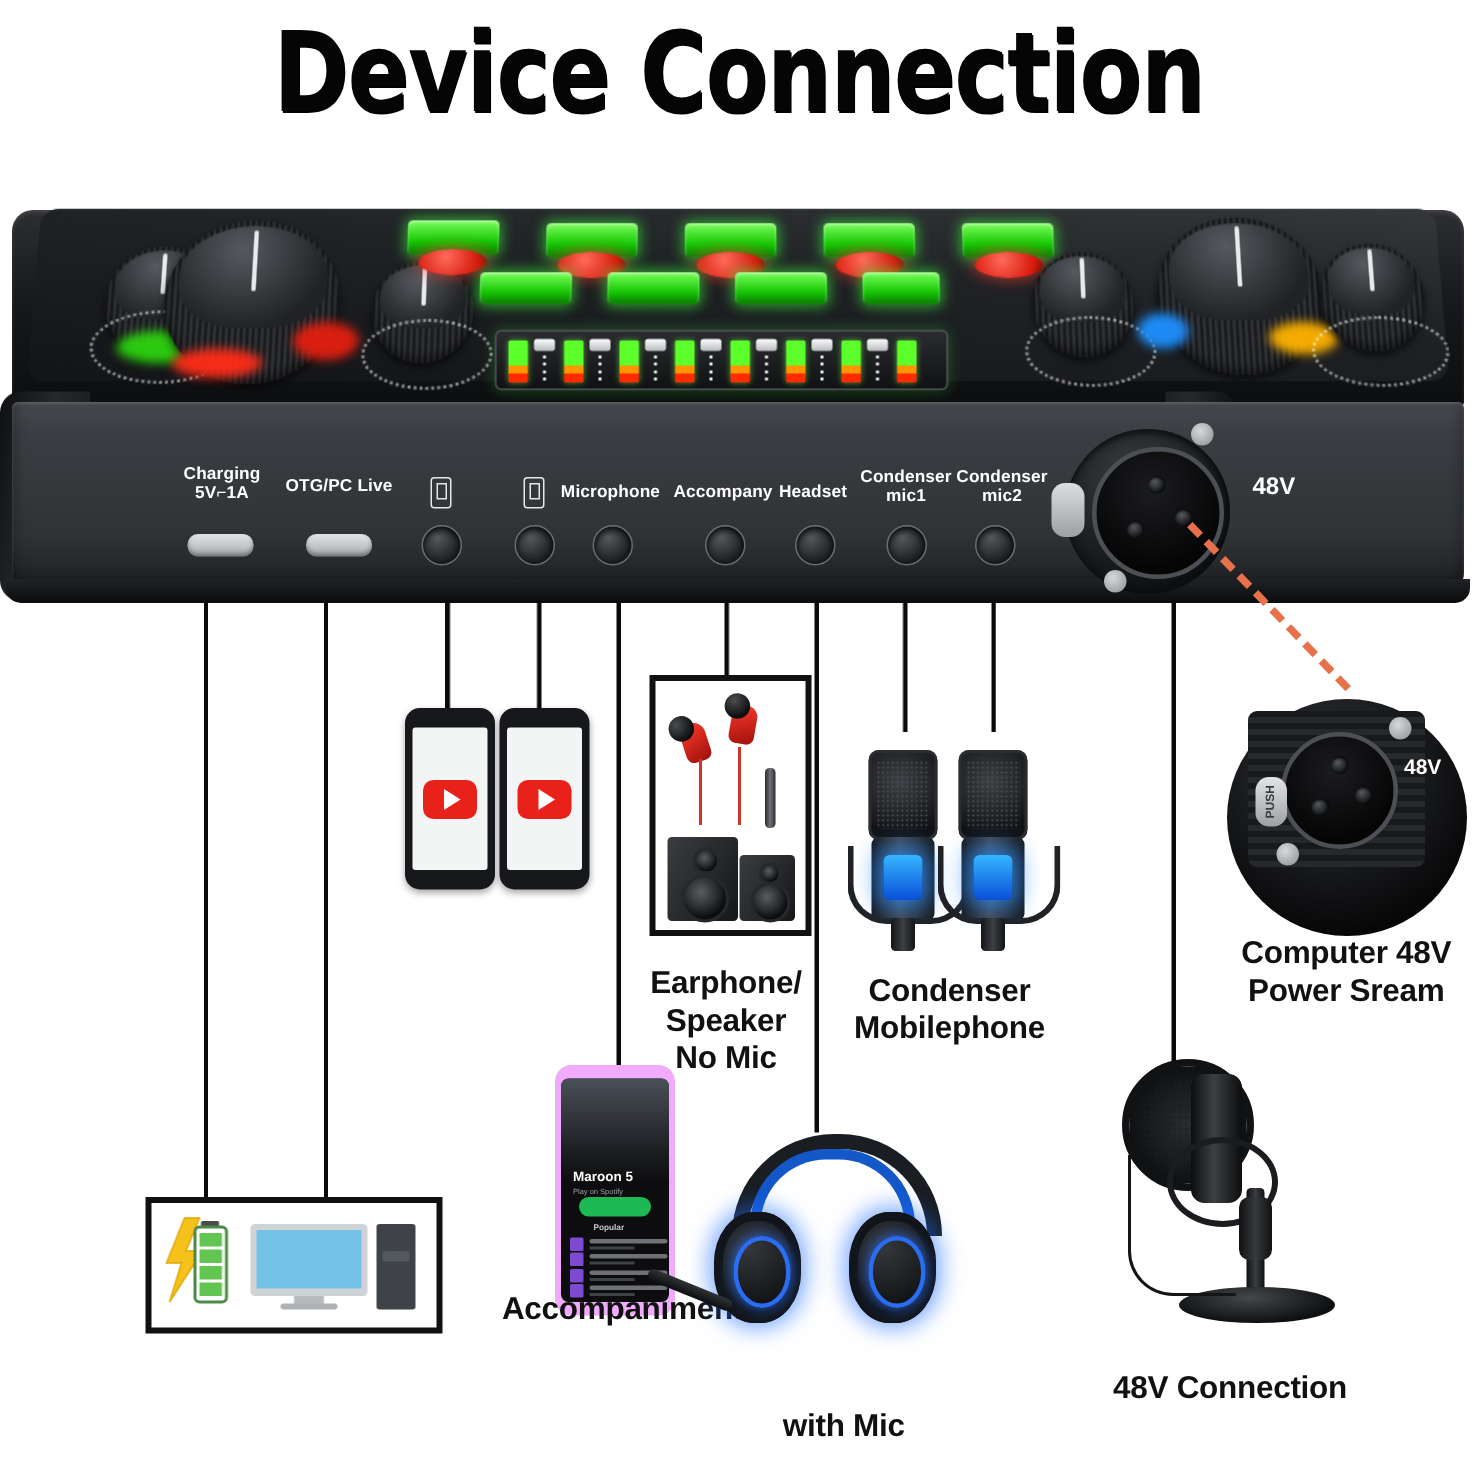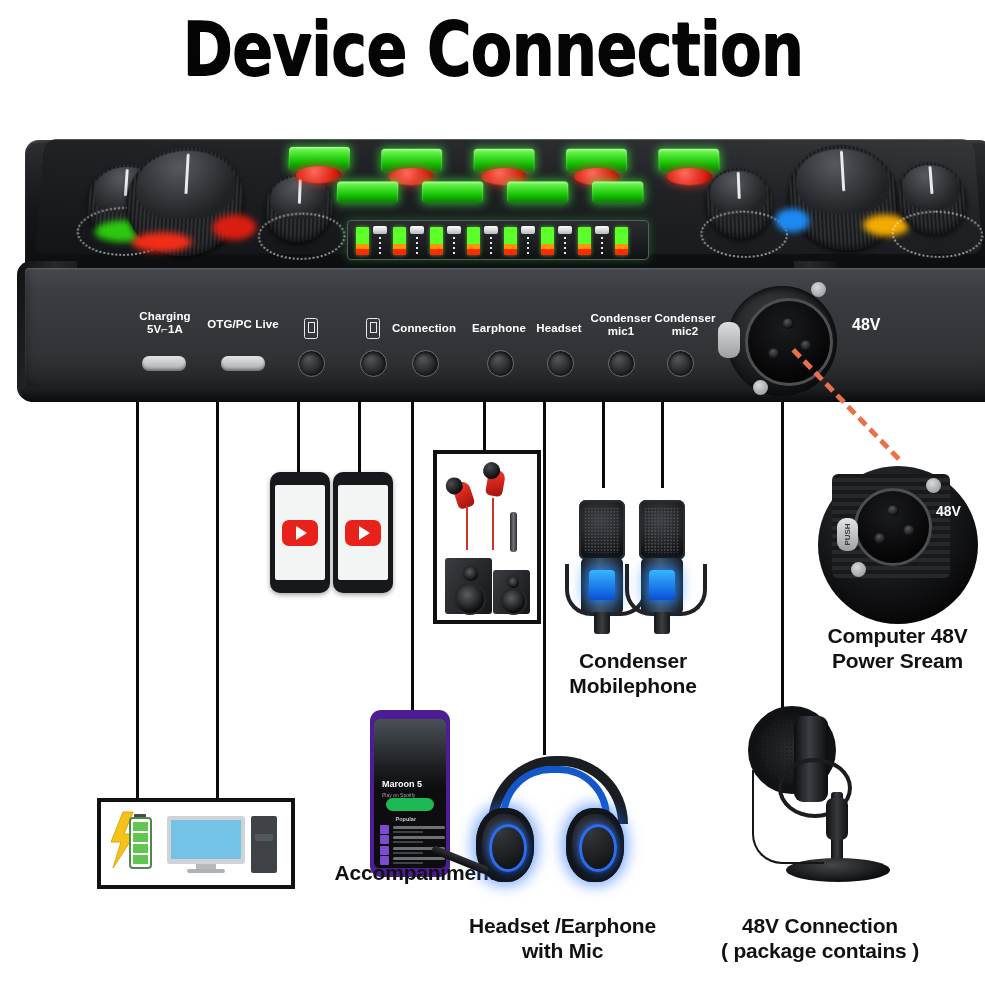--- a/index.html
+++ b/index.html
@@ -12,21 +12,21 @@
   #title{
     position:absolute;left:0;top:6px;width:985px;text-align:center;
     font-family:"DejaVu Sans", sans-serif;
     font-weight:bold;font-size:74px;line-height:86px;
     letter-spacing:-1px;color:#050505;
     transform:scaleX(0.82);transform-origin:50% 50%;
     text-shadow:1px 1px 0 #000;
   }
 
   
-  #device{position:absolute;left:17px;top:128px;width:825px;height:282px;}
+  #device{position:absolute;left:0px;top:128px;width:825px;height:282px;}
   .dev-top{
     position:absolute;left:8px;top:12px;width:968px;height:132px;
     background:linear-gradient(180deg,#2c2e31 0%,#17181b 48%,#0c0d0f 100%);
     border-radius:14px 14px 4px 4px;
     box-shadow:inset 0 2px 3px rgba(255,255,255,.10);
   }
   .dev-topskew{
     position:absolute;left:18px;top:8px;width:948px;height:118px;
     background:linear-gradient(185deg,#35373b 0%,#202226 40%,#131417 100%);
     border-radius:12px;
@@ -170,21 +170,21 @@
      background:linear-gradient(90deg,#16181a,#45484c 45%,#16181a);}
   .cmic .blue{position:absolute;left:13px;top:70px;width:26px;height:30px;border-radius:4px;
      background:linear-gradient(180deg,#35b6ff,#0a4fd8);
      box-shadow:0 0 14px 5px rgba(40,140,255,.75);}
   .cmic .mount{position:absolute;left:-11px;top:64px;width:74px;height:48px;
      border:4px solid #202225;border-radius:0 0 26px 26px;border-top:none;}
   .cmic .stem{position:absolute;left:18px;top:112px;width:16px;height:22px;
      background:linear-gradient(90deg,#141517,#3c3f43 50%,#141517);border-radius:3px;}
 
   
-  .mphone{position:absolute;border-radius:11px;background:#4c1d95;padding:0;}
+  .mphone{position:absolute;border-radius:11px;background:#f0abfc;padding:0;}
   .mphone .scr{position:absolute;left:4px;top:9px;right:4px;bottom:9px;background:#0d0d0f;border-radius:5px;overflow:hidden;}
   .mphone .hero{position:absolute;left:0;top:0;right:0;height:46%;
      background:linear-gradient(180deg,#4a5058,#1c1f22 70%,#0d0d0f);}
   .mphone .artist{position:absolute;left:8px;top:40%;color:#fff;font-size:9px;font-weight:bold;}
   .mphone .play{position:absolute;left:16%;top:53%;width:68%;height:9%;border-radius:9px;background:#1db954;}
   .mphone .row{position:absolute;left:6px;height:9px;}
   .mphone .row i{position:absolute;left:0;top:0;width:9px;height:9px;background:#7c4bd0;border-radius:1px;}
   .mphone .row b{position:absolute;left:13px;top:1px;width:52px;height:3px;background:#6d7075;border-radius:2px;}
   .mphone .row s{position:absolute;left:13px;top:6px;width:30px;height:2px;background:#3f4246;}
 
@@ -334,24 +334,24 @@
 
     <div class="port-label" style="left:176px;top:190px;width:100px;">OTG/PC Live</div>
     <div class="port-usb" style="left:204px;top:228px;"></div>
 
     <div class="phone-glyph" style="left:287px;top:190px;"></div>
     <div class="port-jack" style="left:281px;top:222px;"></div>
 
     <div class="phone-glyph" style="left:349px;top:190px;"></div>
     <div class="port-jack" style="left:343px;top:222px;"></div>
 
-    <div class="port-label" style="left:352px;top:194px;width:110px;">Connection</div>
+    <div class="port-label" style="left:352px;top:194px;width:110px;">Microphone</div>
     <div class="port-jack" style="left:395px;top:222px;"></div>
 
-    <div class="port-label" style="left:432px;top:194px;width:100px;">Earphone</div>
+    <div class="port-label" style="left:432px;top:194px;width:100px;">Accompany</div>
     <div class="port-jack" style="left:470px;top:222px;"></div>
 
     <div class="port-label" style="left:504px;top:194px;width:76px;">Headset</div>
     <div class="port-jack" style="left:530px;top:222px;"></div>
 
     <div class="port-label" style="left:564px;top:184px;width:80px;">
       <span>Condenser</span><br>
       <span>mic1</span>
     </div>
     <div class="port-jack" style="left:591px;top:222px;"></div>
@@ -425,20 +425,25 @@
     <div class="jack" style="left:73px;top:58px;"></div>
     <div class="spk" style="left:8px;top:104px;width:47px;height:56px;">
       <div class="w" style="left:9px;top:25px;width:28px;height:28px;"></div>
       <div class="w" style="left:17px;top:7px;width:14px;height:14px;"></div>
     </div>
     <div class="spk" style="left:56px;top:116px;width:37px;height:44px;">
       <div class="w" style="left:7px;top:18px;width:23px;height:23px;"></div>
       <div class="w" style="left:13px;top:5px;width:11px;height:11px;"></div>
     </div>
   </div>
+  <div class="cap" style="left:409px;top:643px;width:150px;">
+    <span>Earphone/</span><br>
+    <span>Speaker</span><br>
+    <span>No Mic</span>
+  </div>
 
   <div class="cmic" style="left:576px;top:500px;height:140px;">
     <div class="grille"></div>
       <div class="dots"></div>
       <div class="body"></div>
     <div class="mount"></div>
     <div class="blue"></div>
     <div class="stem"></div>
   </div>
   <div class="cmic" style="left:636px;top:500px;height:140px;">
@@ -507,34 +512,33 @@
   <div class="cap" style="left:300px;top:860px;width:230px;">Accompaniment</div>
 
   <div style="position:absolute;left:470px;top:752px;width:160px;height:150px;">
     <div class="hs-band" style="left:18px;top:4px;width:120px;height:58px;"></div>
     <div class="hs-blue" style="left:30px;top:14px;width:96px;height:44px;"></div>
     <div class="hs-cup" style="left:6px;top:56px;width:58px;height:74px;"></div>
     <div class="hs-cup" style="left:96px;top:56px;width:58px;height:74px;"></div>
     <div class="hs-boom" style="left:-40px;top:104px;"></div>
   </div>
   <div class="cap" style="left:440px;top:913px;width:245px;">
-    <span>Headset /Earphone</span><br>
+    <br>
     <span>with Mic</span>
   </div>
 
   <div style="position:absolute;left:718px;top:700px;width:190px;height:200px;">
     <div class="popf" style="left:30px;top:6px;"></div>
     <div class="stmic" style="left:76px;top:16px;"></div>
     <div class="stmount" style="left:60px;top:58px;"></div>
     <div class="stpole" style="left:113px;top:92px;height:74px;"></div>
     <div style="position:absolute;left:108px;top:98px;width:22px;height:42px;border-radius:7px;
                 background:linear-gradient(90deg,#101113,#36393d 50%,#101113);"></div>
     <div class="stbase" style="left:68px;top:158px;"></div>
     <div style="position:absolute;left:34px;top:70px;width:2px;height:90px;background:#141517;
                 border-radius:0 0 0 30px;border-left:2px solid #141517;border-bottom:2px solid #141517;
                 width:70px;height:92px;background:transparent;"></div>
   </div>
   <div class="cap" style="left:690px;top:913px;width:260px;">
     <span>48V Connection</span><br>
-    <span>( package contains )</span>
   </div>
 
 </div>
 
 </body></html>

